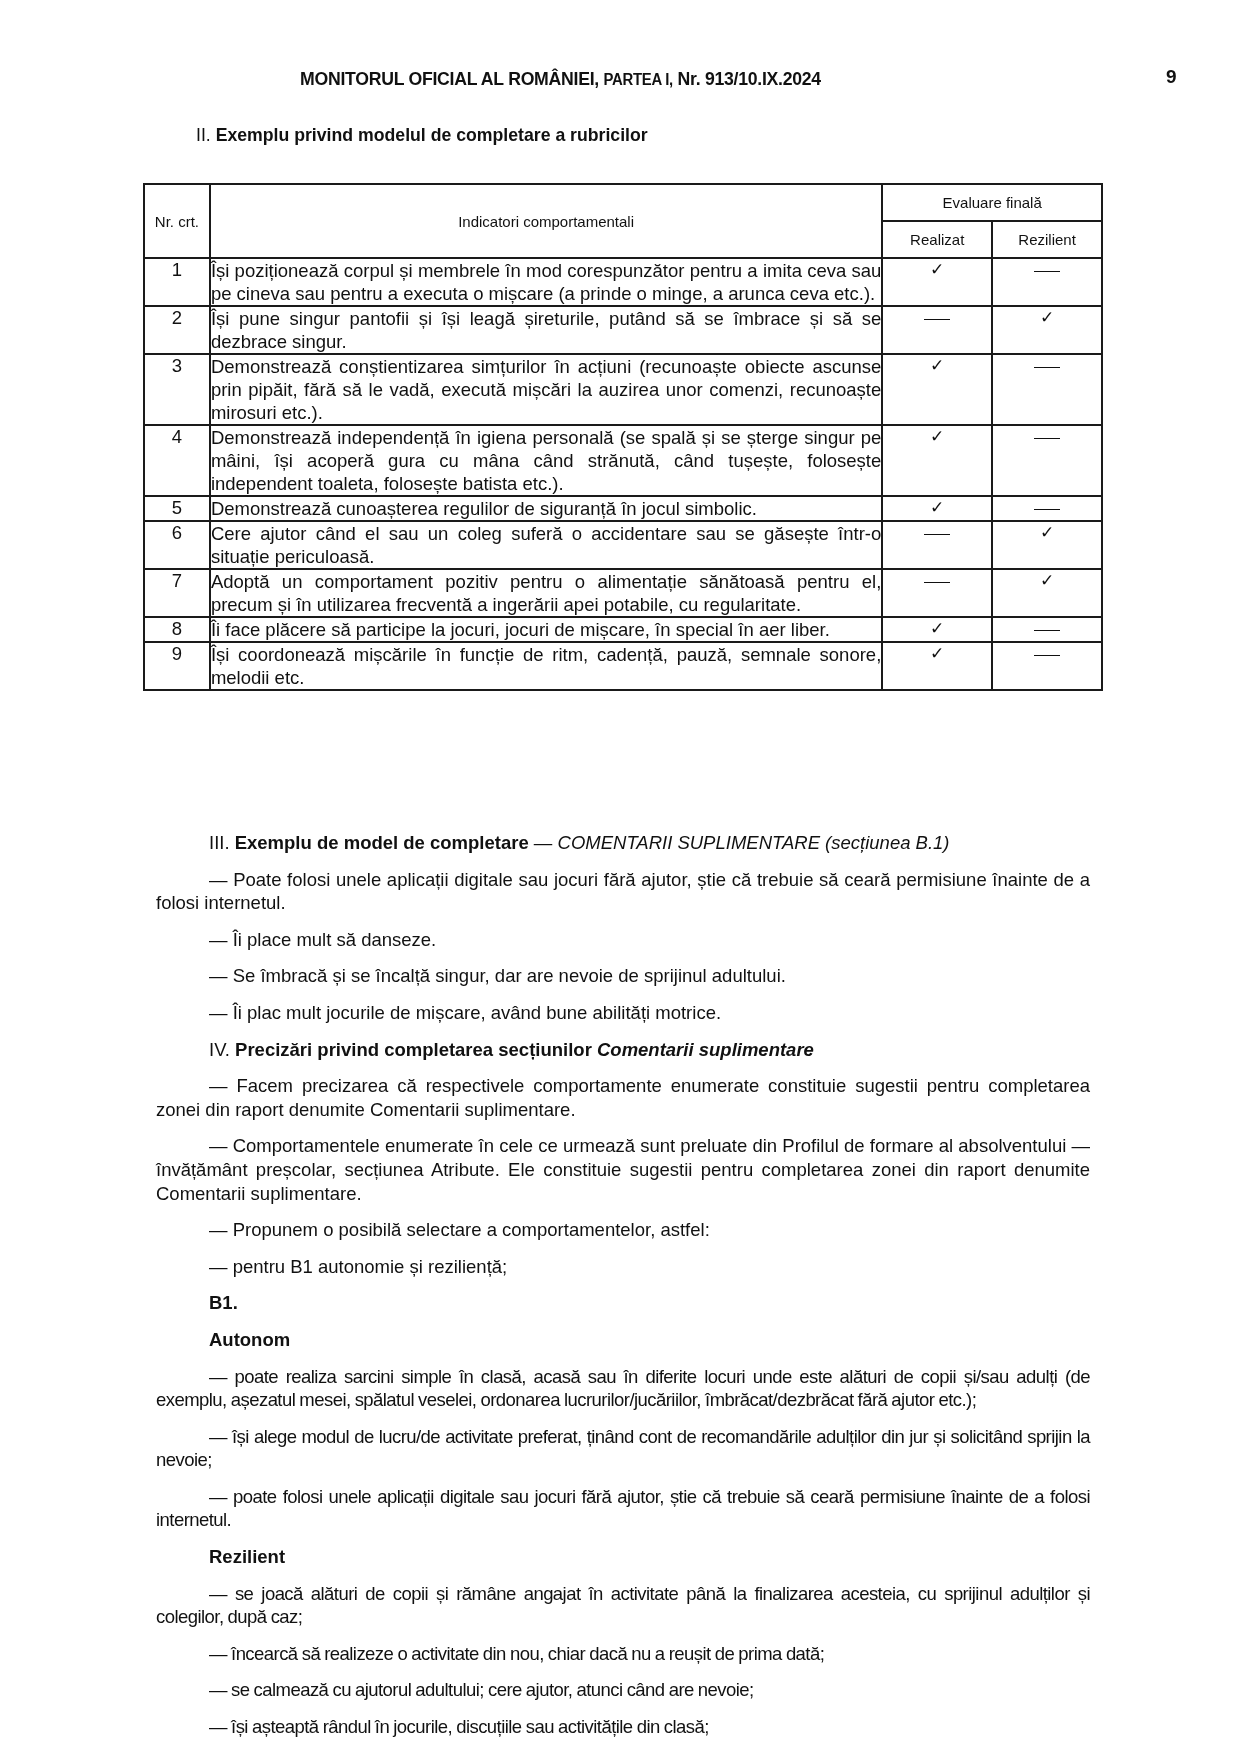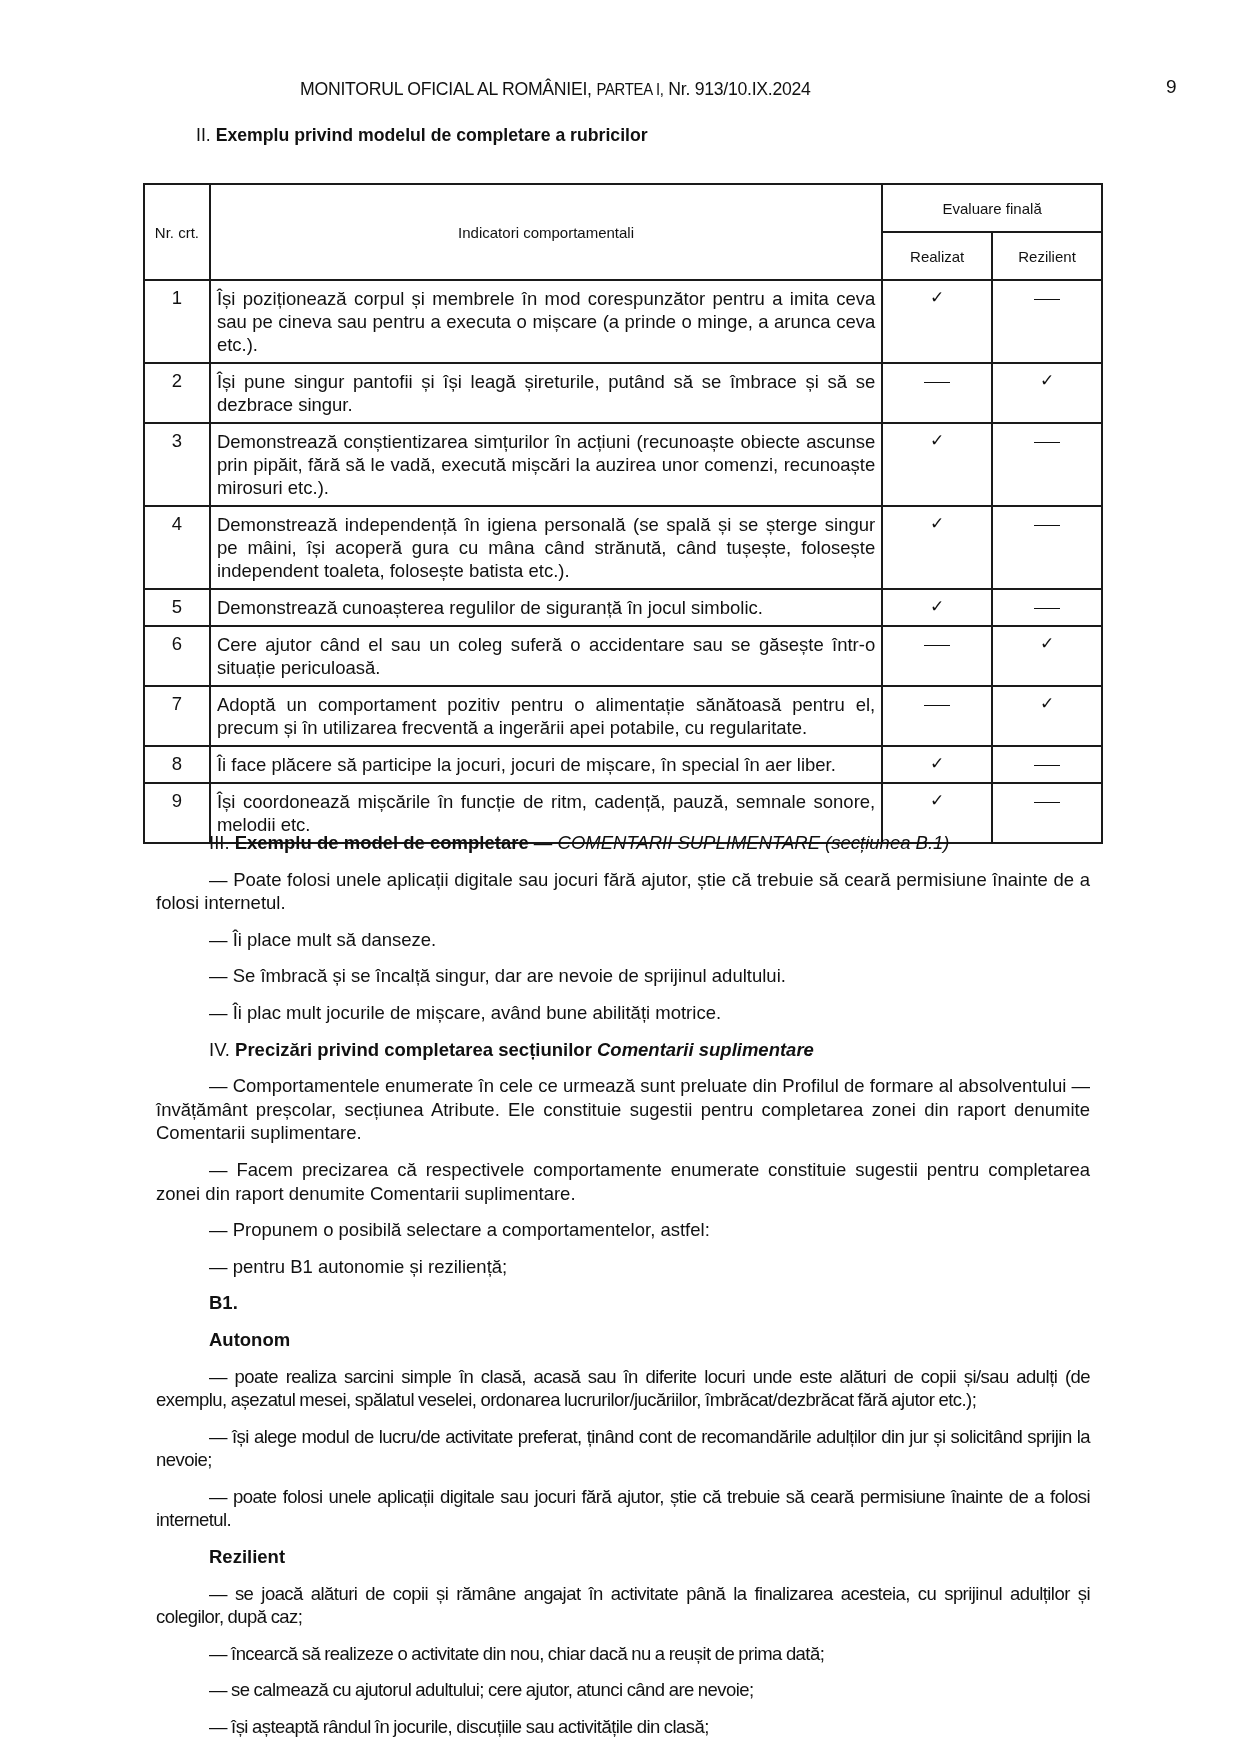--- a/index.html
+++ b/index.html
@@ -1,25 +1,25 @@
 <!DOCTYPE html>
 <html><head>
 <meta charset="utf-8">
 <style>
   html, body { margin: 0; padding: 0; background: #ffffff; }
   body { width: 1241px; height: 1754px; position: relative; overflow: hidden; color: #111; font-family: "Liberation Sans", sans-serif; }
-  .page-header { position: absolute; top: 70px; left: 0; width: 1241px; height: 30px; }
+  .page-header { position: absolute; top: 60px; left: 0; width: 1241px; height: 30px; font-weight: bold; }
   .header-title { position: absolute; left: 300px; top: 8px; font-size: 19px; letter-spacing: -0.3px; transform: scaleX(0.93); transform-origin: left top; white-space: nowrap; }
   .header-title .small { font-size: 16px; }
   .page-number { position: absolute; left: 1166px; top: 6px; font-size: 19px; }
   .section-title { position: absolute; left: 196px; top: 124px; font-size: 19px; white-space: nowrap; transform: scaleX(0.93); transform-origin: left top; }
   .section-title b { font-weight: bold; }
 
   table.eval { position: absolute; left: 143px; top: 183px; width: 960px; border-collapse: collapse; font-size: 18.5px; }
-  table.eval td, table.eval th { border: 2px solid #1a1a1a; padding: 6px; vertical-align: top; }
+  table.eval td, table.eval th { border: 2px solid #1a1a1a; padding: 0; vertical-align: top; }
   table.eval th { font-weight: normal; font-size: 15px; vertical-align: middle; text-align: center; }
   .col-nr { width: 66px; }
   .col-ind { width: 674px; }
   .col-r { width: 110px; }
   .col-n { width: 110px; }
   th.h-nr { height: 72px; }
   th.h-eval { height: 34px; }
   th.h-sub { height: 34px; }
   td.nr { text-align: center; padding-top: 3px; }
   td.ind { padding: 2px 4px 3px 5px; text-align: justify; line-height: 23px; transform-origin: left top; }
@@ -134,22 +134,22 @@
       <p>— Poate folosi unele aplicații digitale sau jocuri fără ajutor, știe că trebuie să ceară permisiune înainte de a folosi internetul.</p>
       <p class="">— Îi place mult să danseze.</p>
       <p class="">— Se îmbracă și se încalță singur, dar are nevoie de sprijinul adultului.</p>
       <p class="">— Îi plac mult jocurile de mișcare, având bune abilități motrice.</p>
     </div>
   <p>
     <span>IV.</span>
     <b>Precizări privind completarea secțiunilor </b><b><i>Comentarii suplimentare</i></b>
   </p>
   <div id="s4-items">
+      <p class="">— Facem precizarea că respectivele comportamente enumerate constituie sugestii pentru completarea zonei din raport denumite Comentarii suplimentare.</p>
       <p class="">— Comportamentele enumerate în cele ce urmează sunt preluate din Profilul de formare al absolventului — învățământ preșcolar, secțiunea Atribute. Ele constituie sugestii pentru completarea zonei din raport denumite Comentarii suplimentare.</p>
-      <p class="">— Facem precizarea că respectivele comportamente enumerate constituie sugestii pentru completarea zonei din raport denumite Comentarii suplimentare.</p>
       <p class="">— Propunem o posibilă selectare a comportamentelor, astfel:</p>
       <p class="">— pentru B1 autonomie și reziliență;</p>
     </div>
   <p><b>B1.</b></p>
   <p><b>Autonom</b></p>
   <div id="autonom-items">
       <p class="cond">— poate realiza sarcini simple în clasă, acasă sau în diferite locuri unde este alături de copii și/sau adulți (de exemplu, așezatul mesei, spălatul veselei, ordonarea lucrurilor/jucăriilor, îmbrăcat/dezbrăcat fără ajutor etc.);</p>
       <p class="cond">— își alege modul de lucru/de activitate preferat, ținând cont de recomandările adulților din jur și solicitând sprijin la nevoie;</p>
       <p class="cond">— poate folosi unele aplicații digitale sau jocuri fără ajutor, știe că trebuie să ceară permisiune înainte de a folosi internetul.</p>
     </div>

